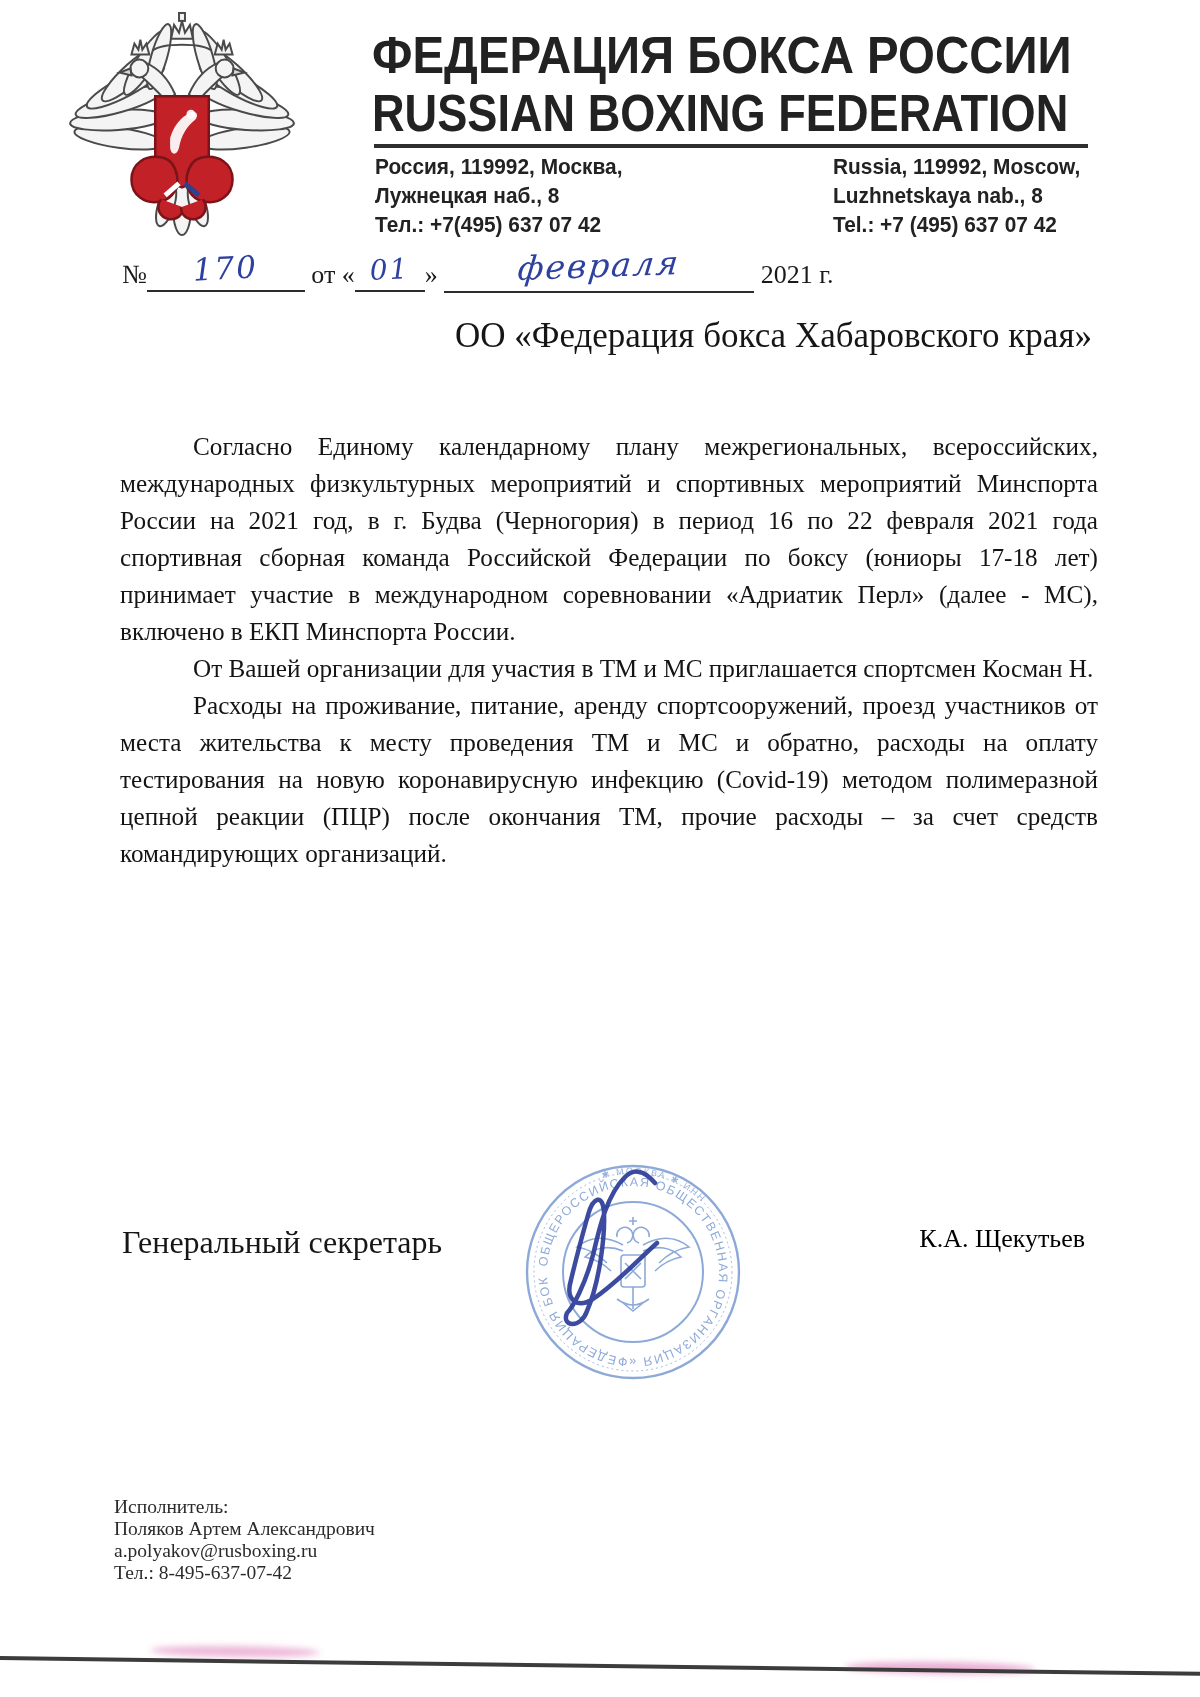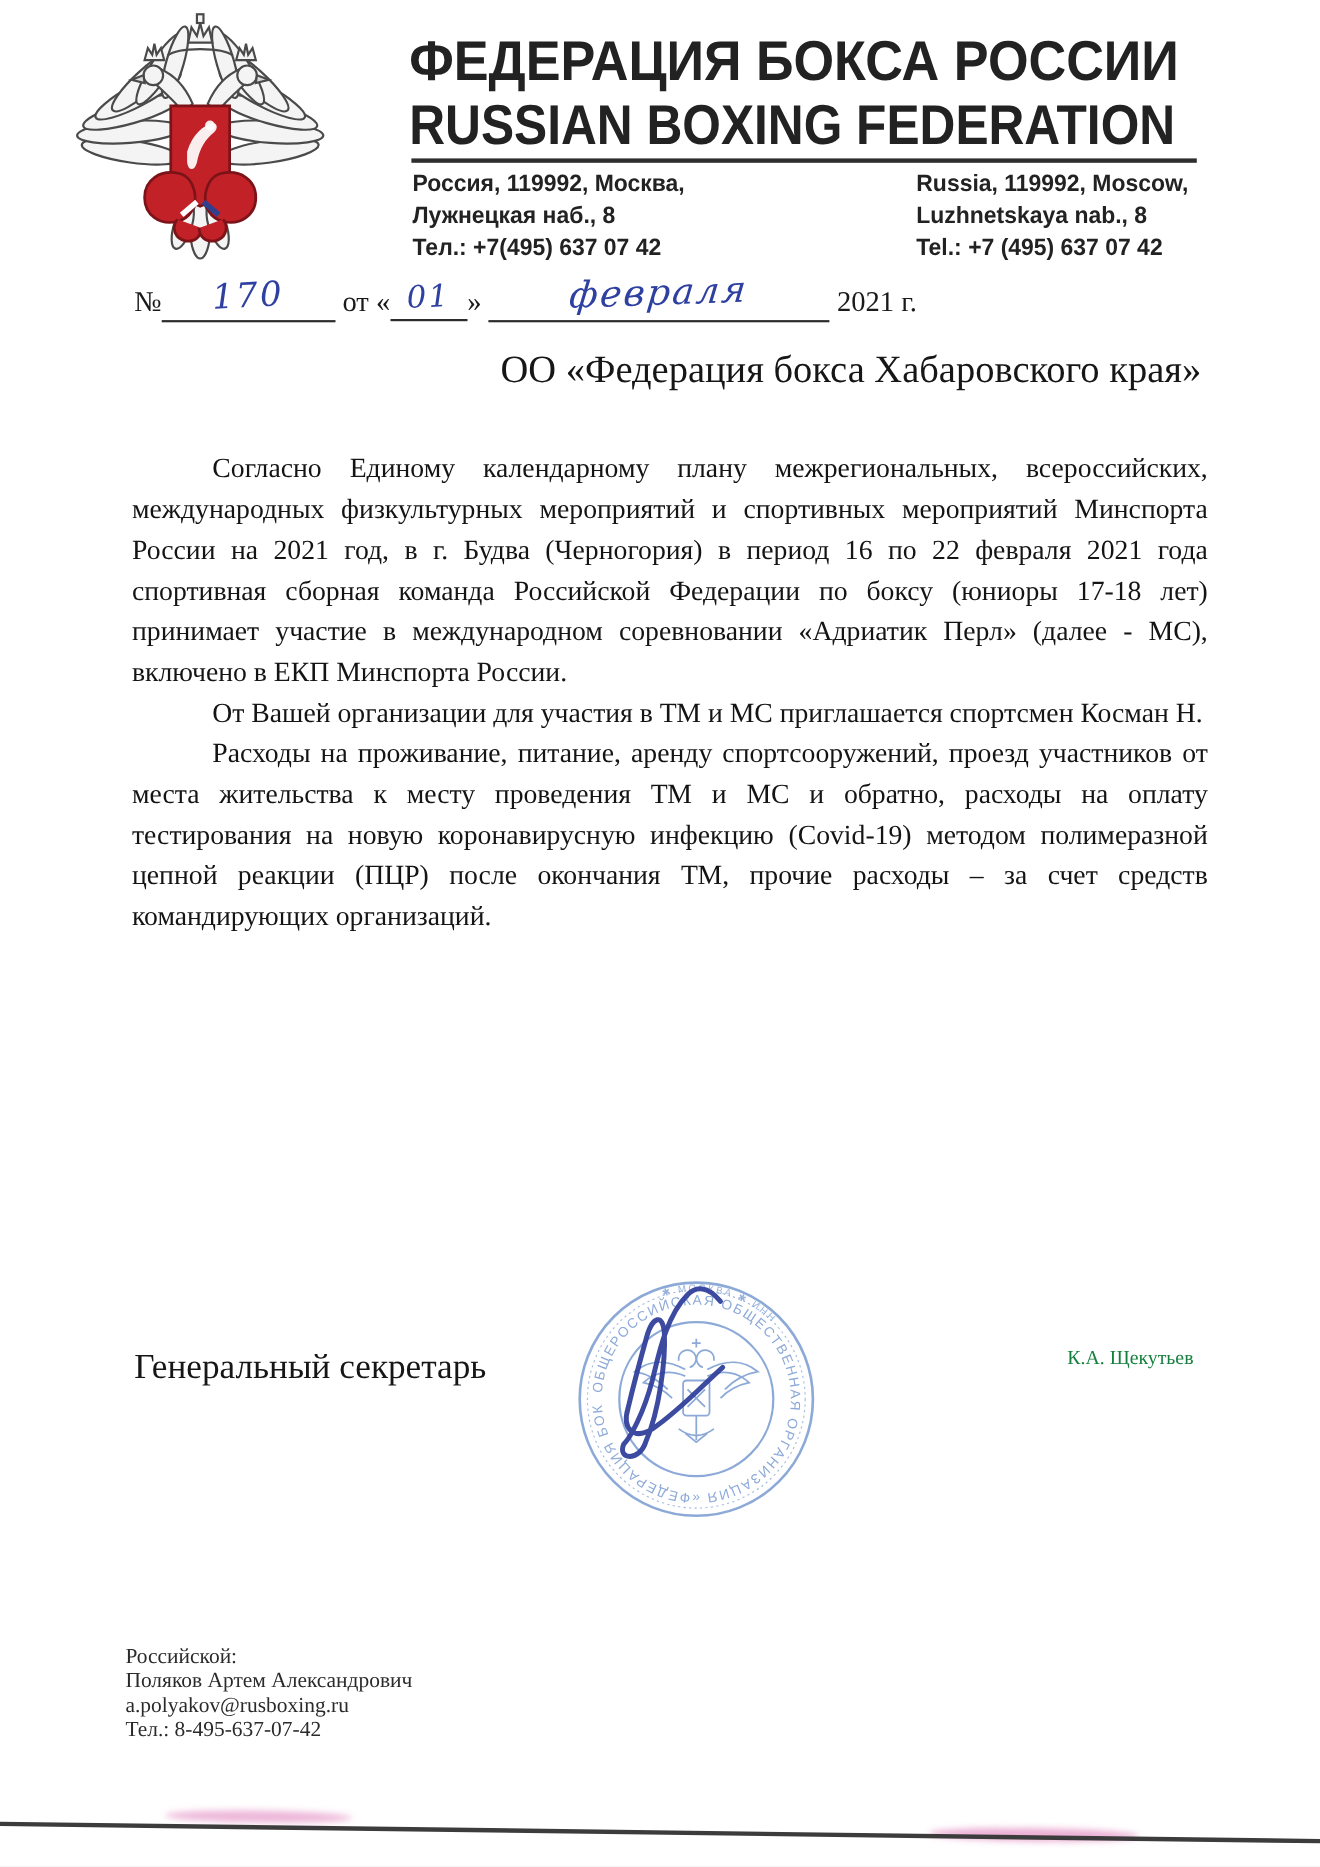--- a/index.html
+++ b/index.html
@@ -47,28 +47,28 @@
   }
   .hand-num{font-size:31px;}
   .hand-day{font-size:28px;}
   .hand-month{font-size:33px;transform:rotate(-2deg) translateY(-6px) skewX(-8deg);}
   
   .addressee{
     position:absolute;right:108px;top:316px;font-size:35px;color:#161616;
     white-space:nowrap;
   }
   
-  .body-text{position:absolute;left:120px;top:408px;width:978px;}
+  .body-text{position:absolute;left:120px;top:428px;width:978px;}
   .body-text p{
     margin:0;font-size:25.2px;line-height:37px;text-align:justify;
     text-indent:73px;color:#141414;
   }
   
   .sig-title{position:absolute;left:122px;top:1224px;font-size:32px;color:#161616;}
-  .sig-name{position:absolute;right:115px;top:1224px;font-size:18px;color:#15803d;}
+  .sig-name{position:absolute;right:115px;top:1224px;font-size:26px;color:#000000;}
   .stamp-wrap{position:absolute;left:505px;top:1085px;width:260px;height:300px;}
   
   .footer{
     position:absolute;left:114px;top:1496px;font-size:19.5px;line-height:22px;
     color:#2a2a2a;
   }
   
   .scan-edge{
     position:absolute;left:-6px;top:1656px;width:1215px;height:4px;background:#3c3c3c;
     transform:rotate(0.75deg);transform-origin:left center;
@@ -206,21 +206,21 @@
 
       <path d="M150,98 C138,84 128,84 120,92 C100,112 93,150 88,170
                C80,200 68,222 62,228 C56,242 76,244 82,226
                C95,196 100,150 99,128 C98,108 88,112 83,130
                C76,155 70,178 66,195 C60,215 72,224 88,214
                C112,198 136,172 152,158" fill="none" stroke="#31409b" stroke-width="4.5" stroke-linecap="round" stroke-linejoin="round" opacity="0.95"></path>
     </svg>
   </div>
 
   <div class="footer">
-    <div>Российской:</div>
+    <div>Исполнитель:</div>
     <div>Поляков Артем Александрович</div>
     <div>a.polyakov@rusboxing.ru</div>
     <div>Тел.: 8-495-637-07-42</div>
   </div>
 
   <div class="smudge smudge1"></div>
   <div class="smudge smudge2"></div>
   <div class="scan-edge"></div>
 
 </div>

